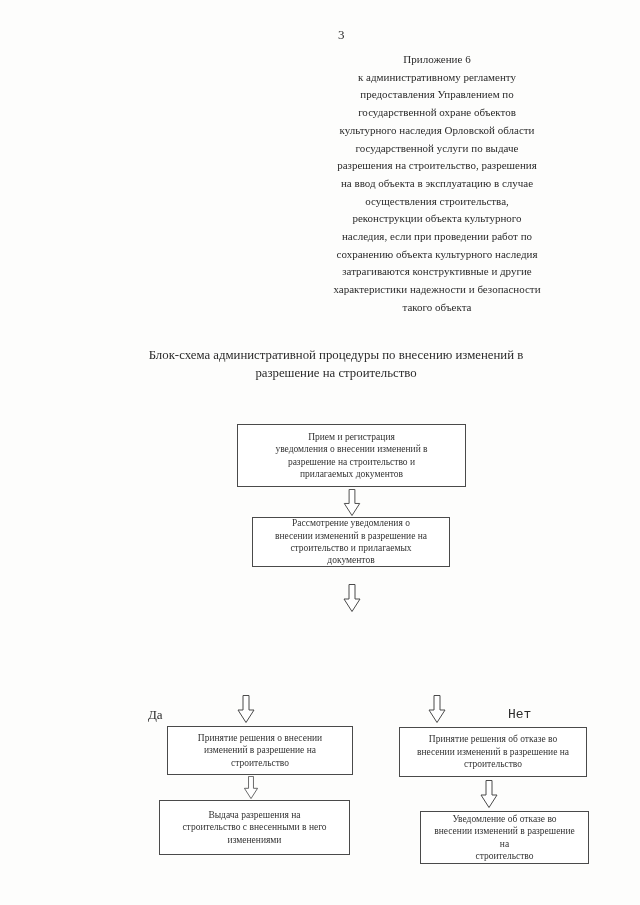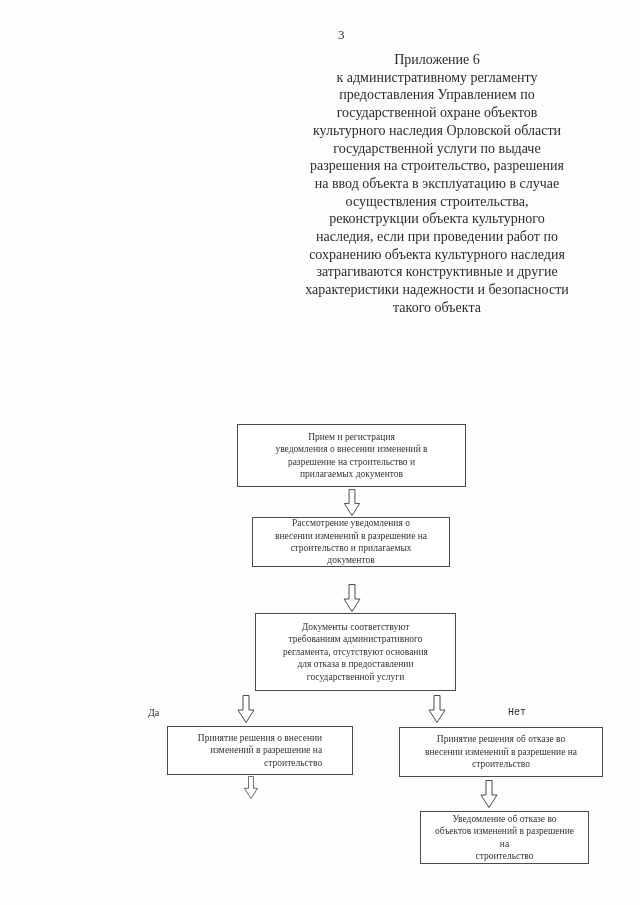--- a/index.html
+++ b/index.html
@@ -22,21 +22,21 @@
     top: 27px;
     left: 338px;
     font-size: 13px;
   }
   .appendix {
     position: absolute;
     top: 51px;
     left: 281px;
     width: 312px;
     text-align: center;
-    font-size: 14px;
+    font-size: 11px;
     line-height: 17.7px;
   }
   .flow-title {
     position: absolute;
     top: 346px;
     left: 40px;
     width: 592px;
     text-align: center;
     font-size: 12.8px;
     line-height: 18px;
@@ -51,21 +51,21 @@
     text-align: center;
     font-size: 9.5px;
     line-height: 12.4px;
     padding: 2px 9px;
     box-sizing: border-box;
     color: #333333;
   }
   .arrow { position: absolute; }
   .branch-label {
     position: absolute;
-    font-size: 10px;
+    font-size: 13px;
     text-align: center;
   }
 </style>
 </head>
 <body>
 
 <div class="page">
 
   <div class="page-number">3</div>
 
@@ -78,69 +78,69 @@
 разрешения на строительство, разрешения
 на ввод объекта в эксплуатацию в случае
 осуществления строительства,
 реконструкции объекта культурного
 наследия, если при проведении работ по
 сохранению объекта культурного наследия
 затрагиваются конструктивные и другие
 характеристики надежности и безопасности
 такого объекта</div>
 
+  <div class="flow-title pre">Блок-схема административной процедуры по внесению изменений в
+разрешение на строительство</div>
 
   <div class="fbox pre" style="left:237px; top:424px; width:229px; height:63px;">Прием и регистрация
 уведомления о внесении изменений в
 разрешение на строительство и
 прилагаемых документов</div>
 
   <svg class="arrow" style="left:343px; top:489px;" width="18" height="27" viewBox="0 0 18 28">
     <polygon points="6,0.5 12,0.5 12,15 17,15 9,27.5 1,15 6,15" fill="#ffffff" stroke="#4a4a4a" stroke-width="1"></polygon>
   </svg>
 
   <div class="fbox pre" style="left:252px; top:517px; width:198px; height:50px;">Рассмотрение уведомления о
 внесении изменений в разрешение на
 строительство и прилагаемых
 документов</div>
 
   <svg class="arrow" style="left:343px; top:584px;" width="18" height="28" viewBox="0 0 18 28">
     <polygon points="6,0.5 12,0.5 12,15 17,15 9,27.5 1,15 6,15" fill="#ffffff" stroke="#4a4a4a" stroke-width="1"></polygon>
   </svg>
 
-  <div class="fbox pre" style="left:255px; top:613px; width:201px; height:78px;">Документы соответствуют
-требованиям административного
-регламента, отсутствуют основания
-для отказа в предоставлении
-государственной услуги</div>
 
   <div class="branch-label" style="left:148px; top:707px;">Да</div>
   <div class="branch-label" style="left:508px; top:707px;font-family:Liberation Mono, monospace;">Нет</div>
 
   <svg class="arrow" style="left:237px; top:693px;" width="18" height="32" viewBox="0 0 18 28">
     <polygon points="6,0.5 12,0.5 12,15 17,15 9,27.5 1,15 6,15" fill="#ffffff" stroke="#4a4a4a" stroke-width="1"></polygon>
   </svg>
   <svg class="arrow" style="left:428px; top:693px;" width="18" height="32" viewBox="0 0 18 28">
     <polygon points="6,0.5 12,0.5 12,15 17,15 9,27.5 1,15 6,15" fill="#ffffff" stroke="#4a4a4a" stroke-width="1"></polygon>
   </svg>
 
-  <div class="fbox pre" style="left:167px; top:726px; width:186px; height:49px;text-align:right;">Принятие решения о внесении
+  <div class="fbox pre" style="left:167px; top:726px; width:186px; height:49px;">Принятие решения о внесении
 изменений в разрешение на
 строительство</div>
 
   <svg class="arrow" style="left:242px; top:776px;" width="18" height="23" viewBox="0 0 18 28">
     <polygon points="6,0.5 12,0.5 12,15 17,15 9,27.5 1,15 6,15" fill="#ffffff" stroke="#4a4a4a" stroke-width="1"></polygon>
   </svg>
 
+  <div class="fbox pre" style="left:159px; top:800px; width:191px; height:55px;">Выдача разрешения на
+строительство с внесенными в него
+изменениями</div>
 
-  <div class="fbox pre" style="left:399px; top:727px; width:204px; height:50px;">Принятие решения об отказе во
+  <div class="fbox pre" style="left:399px; top:727px; width:188px; height:50px;">Принятие решения об отказе во
 внесении изменений в разрешение на
 строительство</div>
 
   <svg class="arrow" style="left:480px; top:778px;" width="18" height="32" viewBox="0 0 18 28">
     <polygon points="6,0.5 12,0.5 12,15 17,15 9,27.5 1,15 6,15" fill="#ffffff" stroke="#4a4a4a" stroke-width="1"></polygon>
   </svg>
 
   <div class="fbox pre" style="left:420px; top:811px; width:169px; height:53px;">Уведомление об отказе во
-объектов изменений в разрешение на
+внесении изменений в разрешение на
 строительство</div>
 
 </div>
 
 </body></html>

